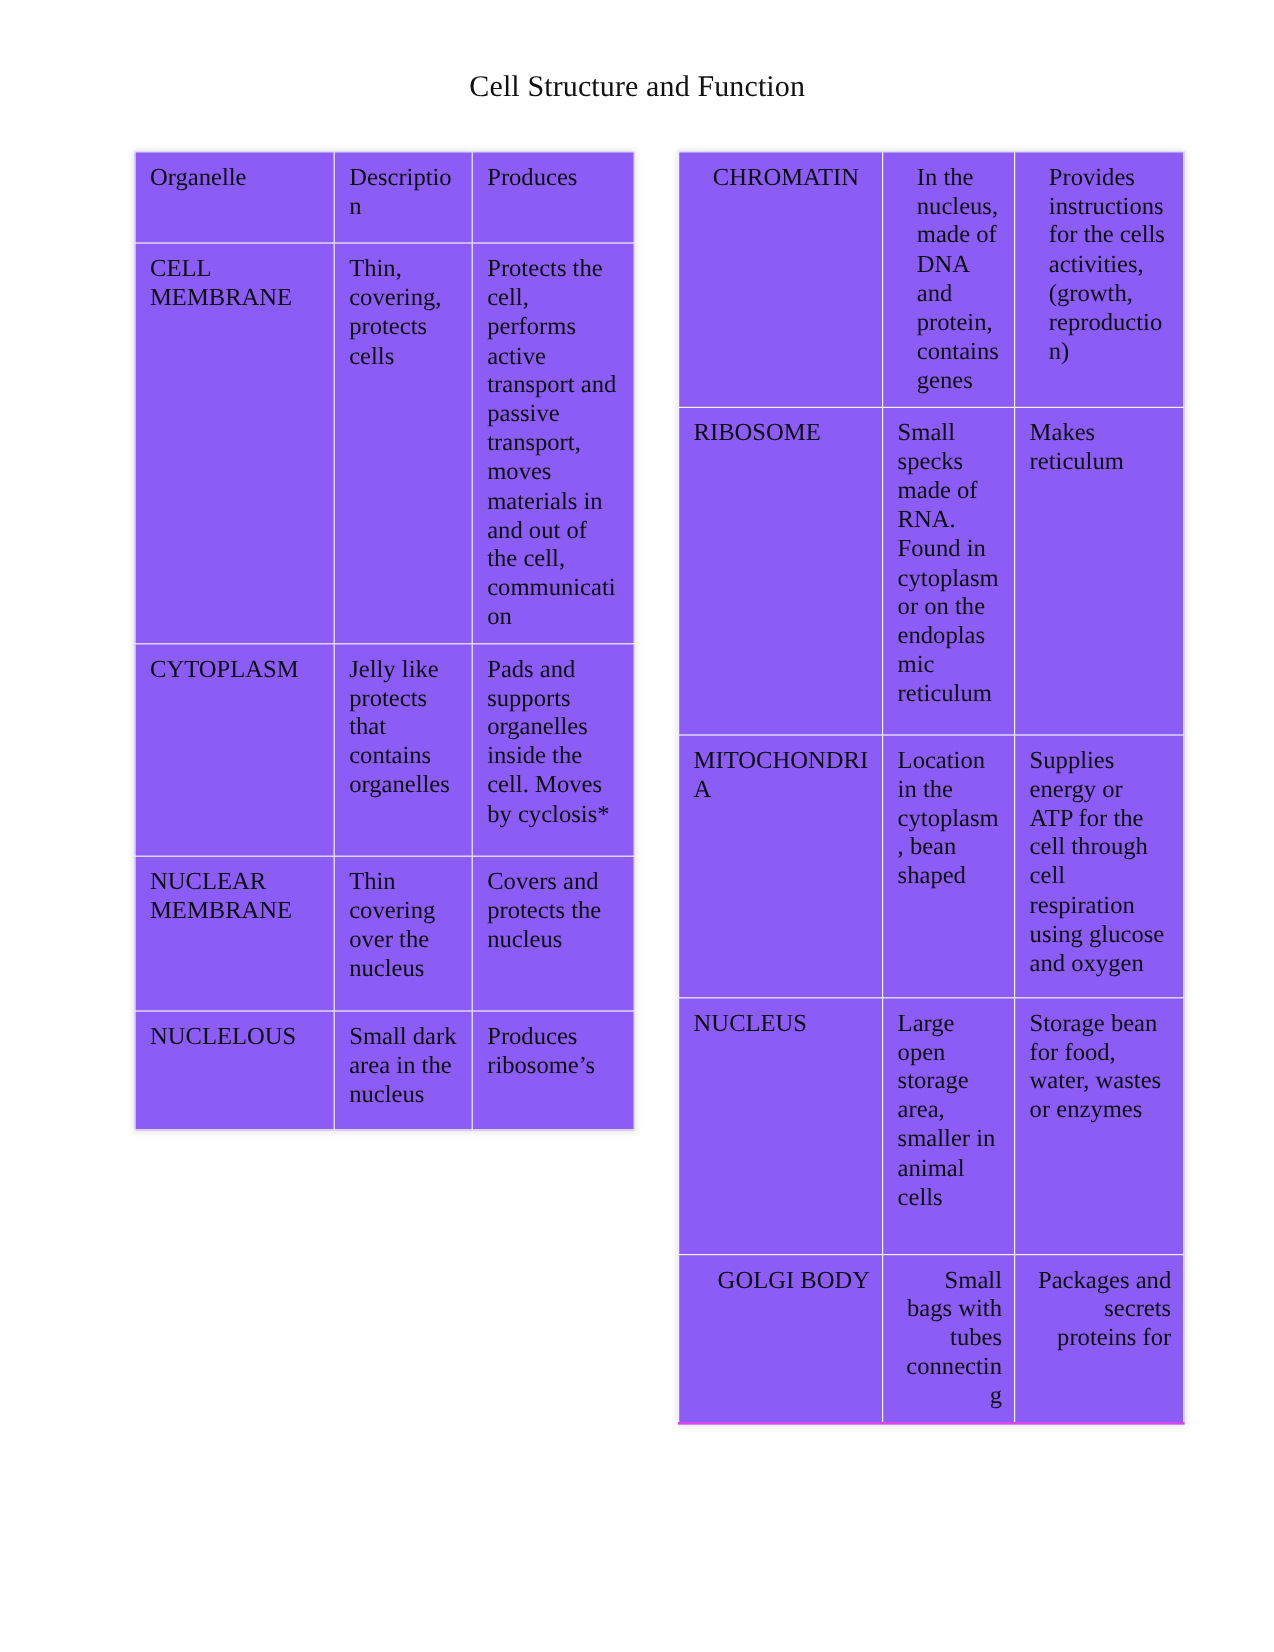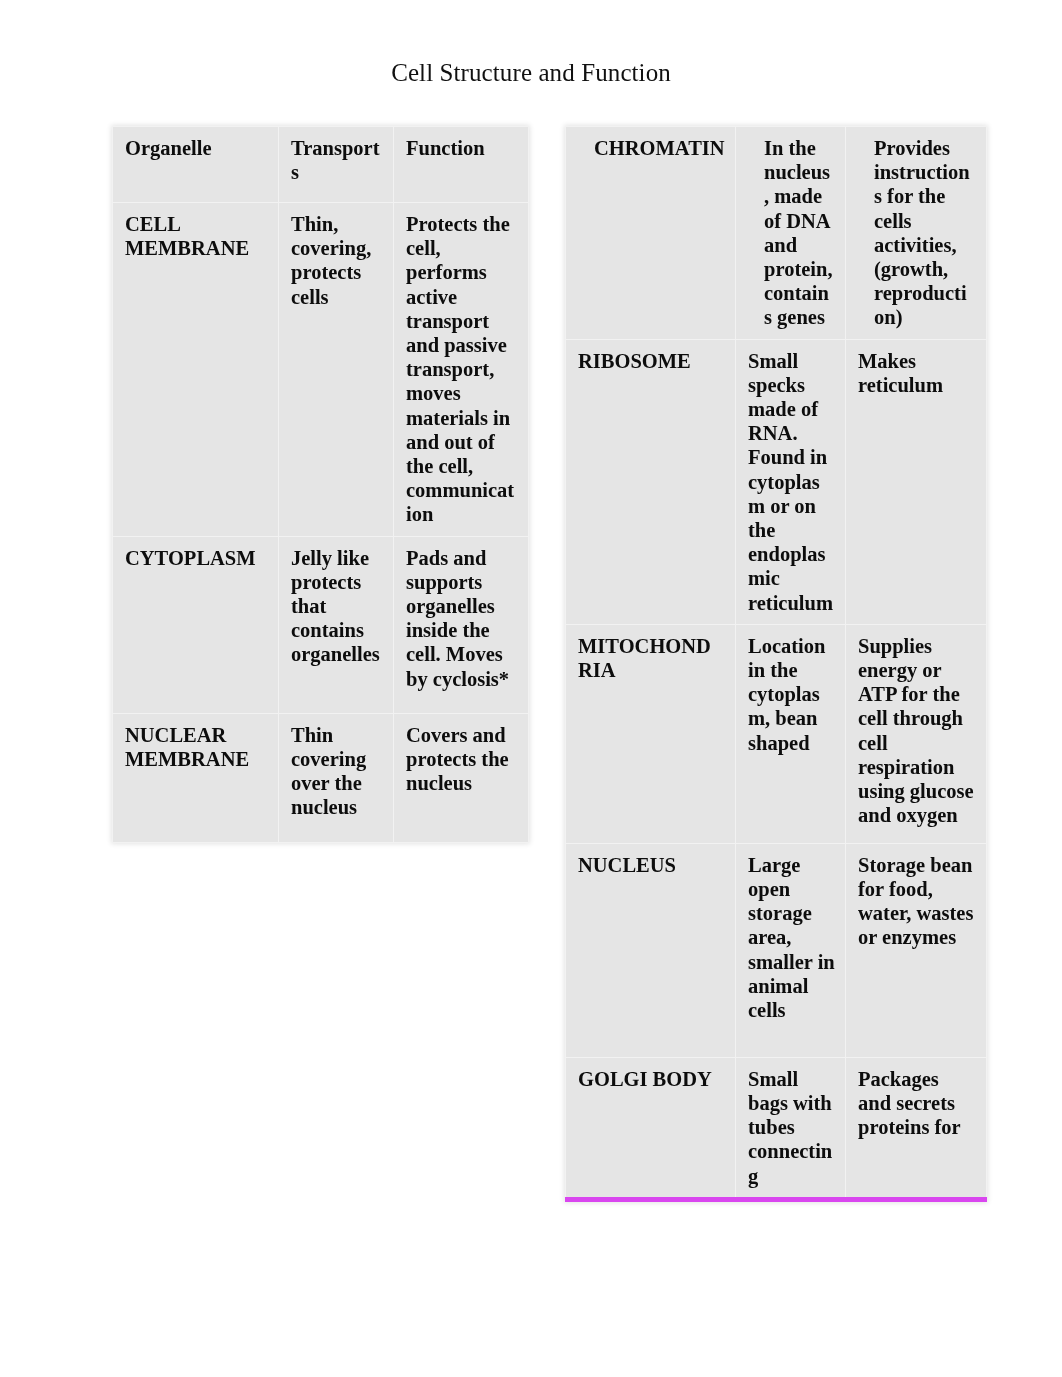--- a/index.html
+++ b/index.html
@@ -31,23 +31,22 @@
     line-height: 30px;
     letter-spacing: 0.1px;
     color: #111111;
   }
 
   
   .organelle-table {
     position: absolute;
     border-collapse: collapse;
     table-layout: fixed;
-    background: #e5e5e5;
+    background: #8b5cf6;
     box-shadow: 0 0 5px 1px rgba(0,0,0,0.11);
-    font-weight: bold;
   }
 
   #table-left {
     left: 112px;
     top: 126px;
     width: 416px;
   }
   #table-right {
     left: 565px;
     top: 126px;
@@ -87,41 +86,42 @@
 
   .r-chromatin td   { height: 180px; padding-left: 28px; }
   .r-er td          { height: 175px; }
   .r-ribosome td    { height: 254px; }
   .r-mito td        { height: 200px; }
   .r-vacuole td     { height: 195px; }
   .r-golgi td       { height: 82px; }
 
   
   #table-right .r-golgi td {
-    border-bottom: 5px solid #d946ef;
+    border-bottom: 2px solid #d946ef;
+    text-align: right;
   }
 </style>
 </head>
 <body>
 
 <div class="page">
 
   <div class="doc-title">Cell Structure and Function</div>
 
   <table class="organelle-table" id="table-left">
     <colgroup>
       <col class="c-name">
         <col class="c-desc">
         <col class="c-func">
     </colgroup>
     <tbody>
       <tr class="r-header">
         <td>Organelle</td>
-        <td>Transports</td>
-        <td>Function</td>
+        <td>Description</td>
+        <td>Produces</td>
       </tr>
 
       <tr class="r-cellmembrane">
         <td>CELL MEMBRANE</td>
         <td>Thin, covering, protects cells</td>
         <td>Protects the cell, performs active transport and passive transport, moves materials in and out of the cell, communication</td>
       </tr>
 
       <tr class="r-cytoplasm">
         <td>CYTOPLASM</td>
@@ -129,20 +129,25 @@
         <td>Pads and supports organelles inside the cell. Moves by cyclosis*</td>
       </tr>
 
 
       <tr class="r-nuclearmem">
         <td>NUCLEAR MEMBRANE</td>
         <td>Thin covering over the nucleus</td>
         <td>Covers and protects the nucleus</td>
       </tr>
 
+      <tr class="r-nucleolous">
+        <td>NUCLELOUS</td>
+        <td>Small dark area in the nucleus</td>
+        <td>Produces ribosome’s</td>
+      </tr>
     </tbody>
   </table>
 
   <table class="organelle-table" id="table-right">
     <colgroup>
       <col class="c-name">
         <col class="c-desc">
         <col class="c-func">
     </colgroup>
     <tbody>

